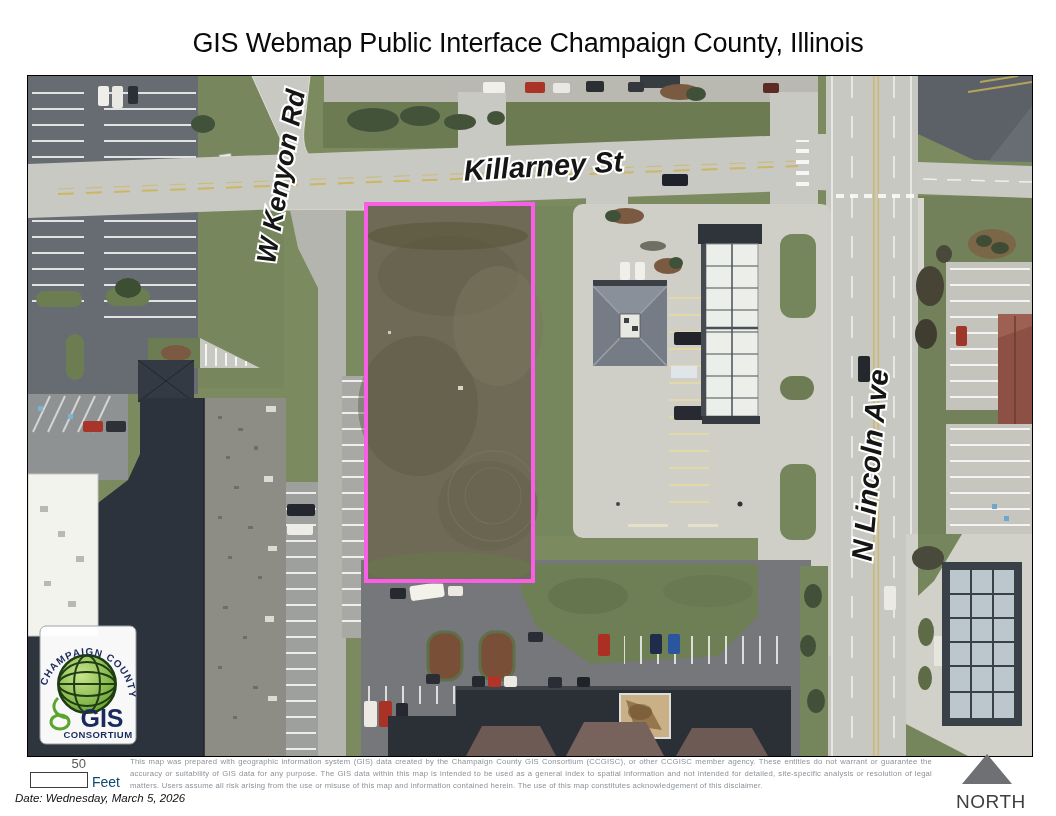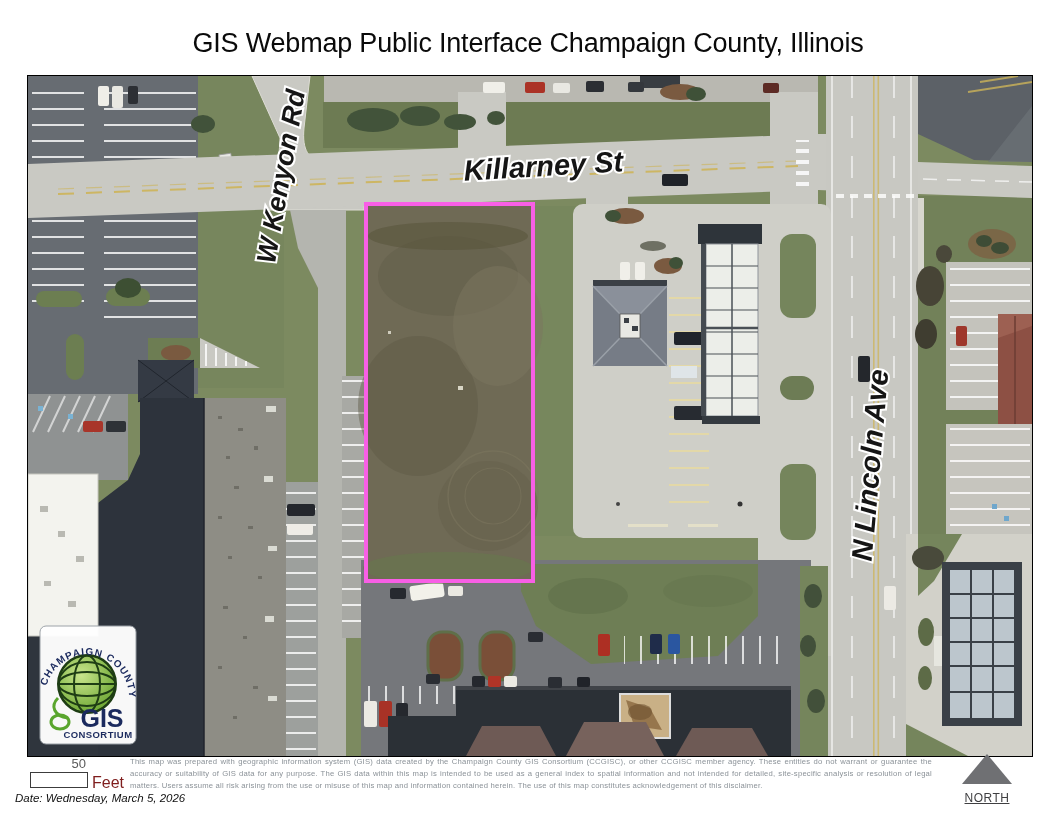--- a/index.html
+++ b/index.html
@@ -4,26 +4,26 @@
 <style>
   html,body{margin:0;padding:0;background:#ffffff;width:1056px;height:816px;position:relative;
     font-family:"Liberation Sans",sans-serif;overflow:hidden;}
   .abs{position:absolute;}
   #title{left:0;top:28px;width:1056px;text-align:center;font-size:27px;color:#0a0a0a;letter-spacing:-0.2px;}
   #map-frame{left:27px;top:75px;width:1004px;height:680px;border:1.5px solid #000;box-sizing:content-box;background:#7c8a60;}
   #map-frame svg{display:block;}
   
   #scale-number{left:30px;top:756px;width:56px;text-align:right;font-size:13px;color:#5a5a5a;}
   #scale-box{left:30px;top:772px;width:56px;height:14px;background:#fff;border:1px solid #3c3c3c;}
-  #scale-unit{left:92px;top:774px;font-size:16px;color:#7f1d1d;}
+  #scale-unit{left:92px;top:774px;font-size:14px;color:#0c4a6e;}
   #date-line{left:15px;top:792px;font-size:11.5px;font-style:italic;color:#101010;}
   #disclaimer{left:130px;top:756px;width:802px;font-size:7.7px;line-height:11.8px;color:#8b9298;
     text-align:justify;letter-spacing:0.2px;}
   #north-wrap{left:956px;top:752px;width:62px;text-align:center;}
-  #north-label{font-size:12px;color:#3f3f41;letter-spacing:0.5px;margin-top:1px;text-decoration:underline;}
+  #north-label{font-size:19px;color:#3f3f41;letter-spacing:0.5px;margin-top:1px;}
   text.street{font-family:"Liberation Sans",sans-serif;font-weight:bold;font-style:italic;
     fill:#151515;stroke:#ffffff;stroke-width:4px;paint-order:stroke;text-anchor:middle;}
   .logo-navy{fill:#1b2a5e;font-weight:bold;font-family:"Liberation Sans",sans-serif;}
 </style>
 </head>
 <body>
 
 <div class="abs" id="title">GIS Webmap Public Interface Champaign County, Illinois</div>
 
 <div class="abs" id="map-frame">

